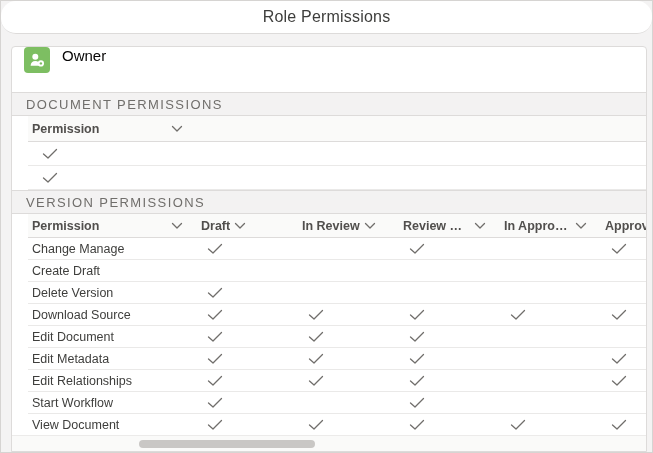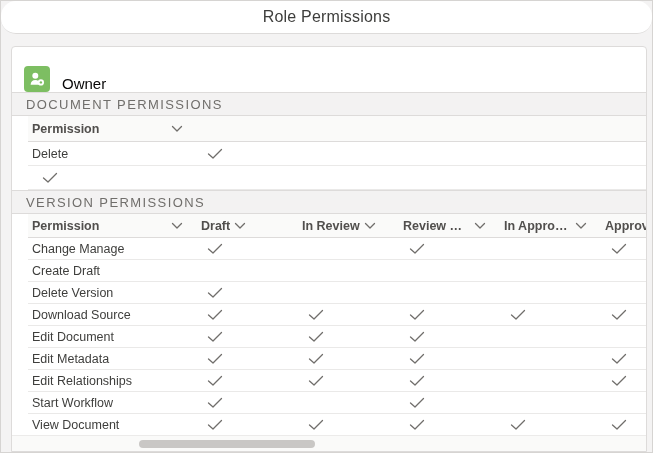--- a/index.html
+++ b/index.html
@@ -33,21 +33,21 @@
     left: 10px; top: 45px;
     width: 636px; height: 406px;
     background: #ffffff;
     border: 1px solid #dddbda;
     border-radius: 4px 4px 0 0;
     overflow: hidden;
   }
   
   .role-header {
     height: 45px;
-    display: flex; align-items: flex-end;
+    display: flex; align-items: flex-start;
     padding: 0 12px;
   }
   .role-icon {
     width: 26px; height: 26px;
     border-radius: 4px;
     background: var(--role-icon-bg, #7dbe62);
     display: flex; align-items: center; justify-content: center;
     flex: 0 0 auto;
   }
   .role-name {
@@ -143,23 +143,20 @@
                 <path d="M1.5 1.5 L6 6 L10.5 1.5" fill="none" stroke="currentColor" stroke-width="1.3" stroke-linecap="round" stroke-linejoin="round"></path>
               </svg>
             </span>
           </div>
           <div class="cell th col-s">
             <span class="label"></span>
           </div>
         </div>
       <div id="doc-rows">
           <div class="trow">
-            <div class="cell col-p">
-              <span class="perm-name">Delete</span>
-            </div>
             <div class="cell col-s">
               <span class="check">
                 <svg width="16" height="12" viewBox="0 0 16 12">
                   <path d="M1.5 6 L6 10 L14.5 1.5" fill="none" stroke="currentColor" stroke-width="1.3" stroke-linecap="round" stroke-linejoin="round"></path>
                 </svg>
               </span>
             </div>
           </div>
           <div class="trow">
             <div class="cell col-s">

